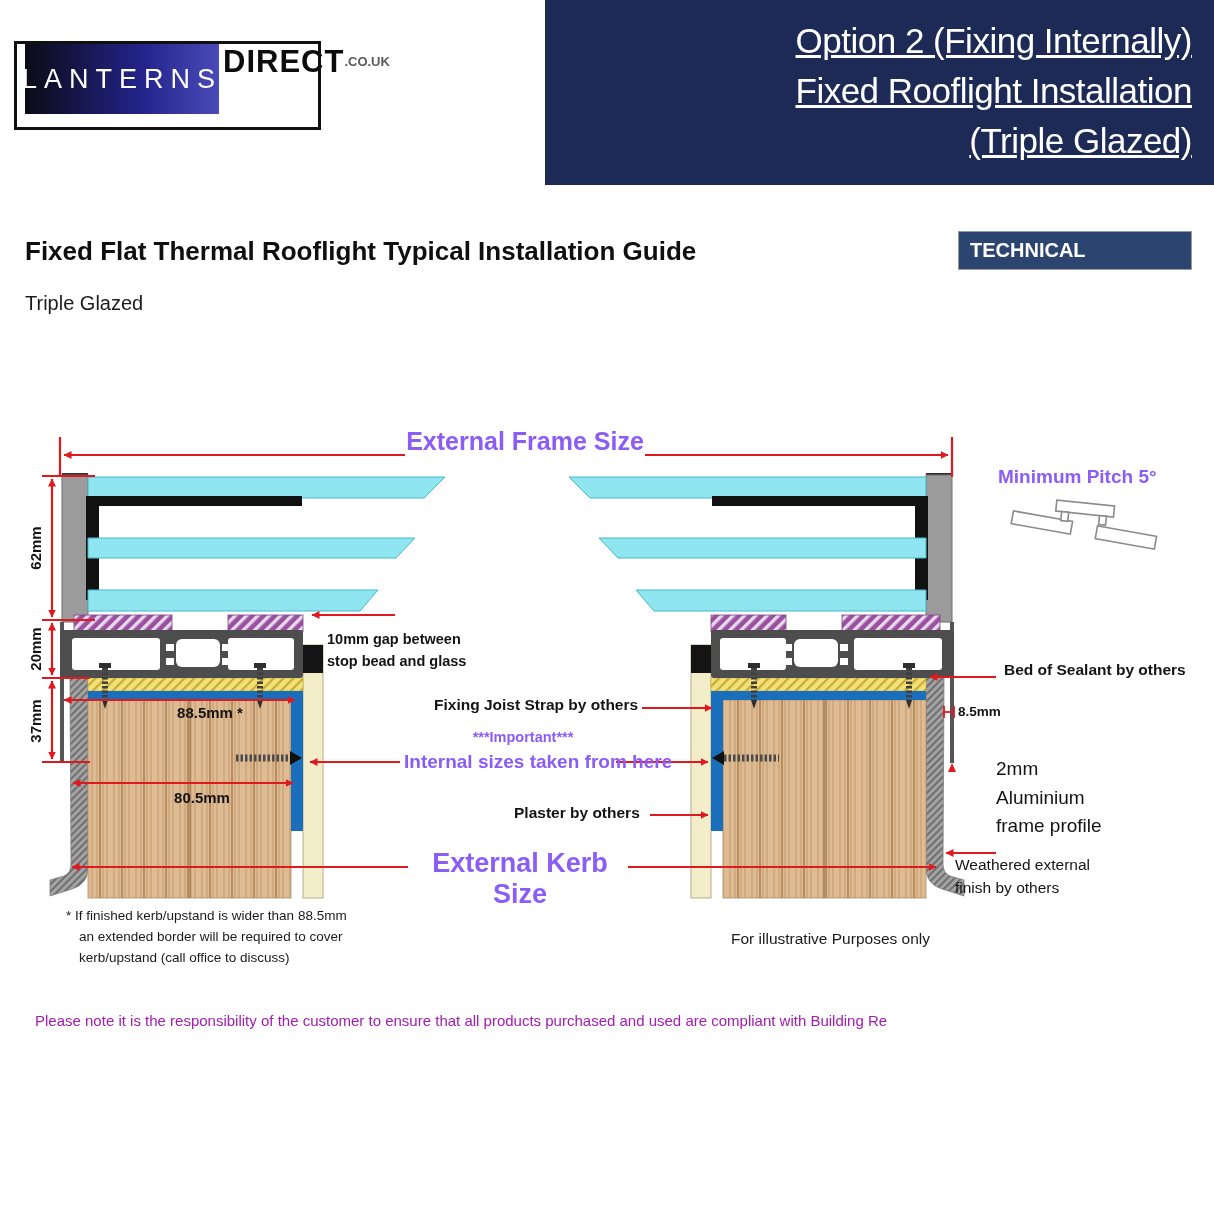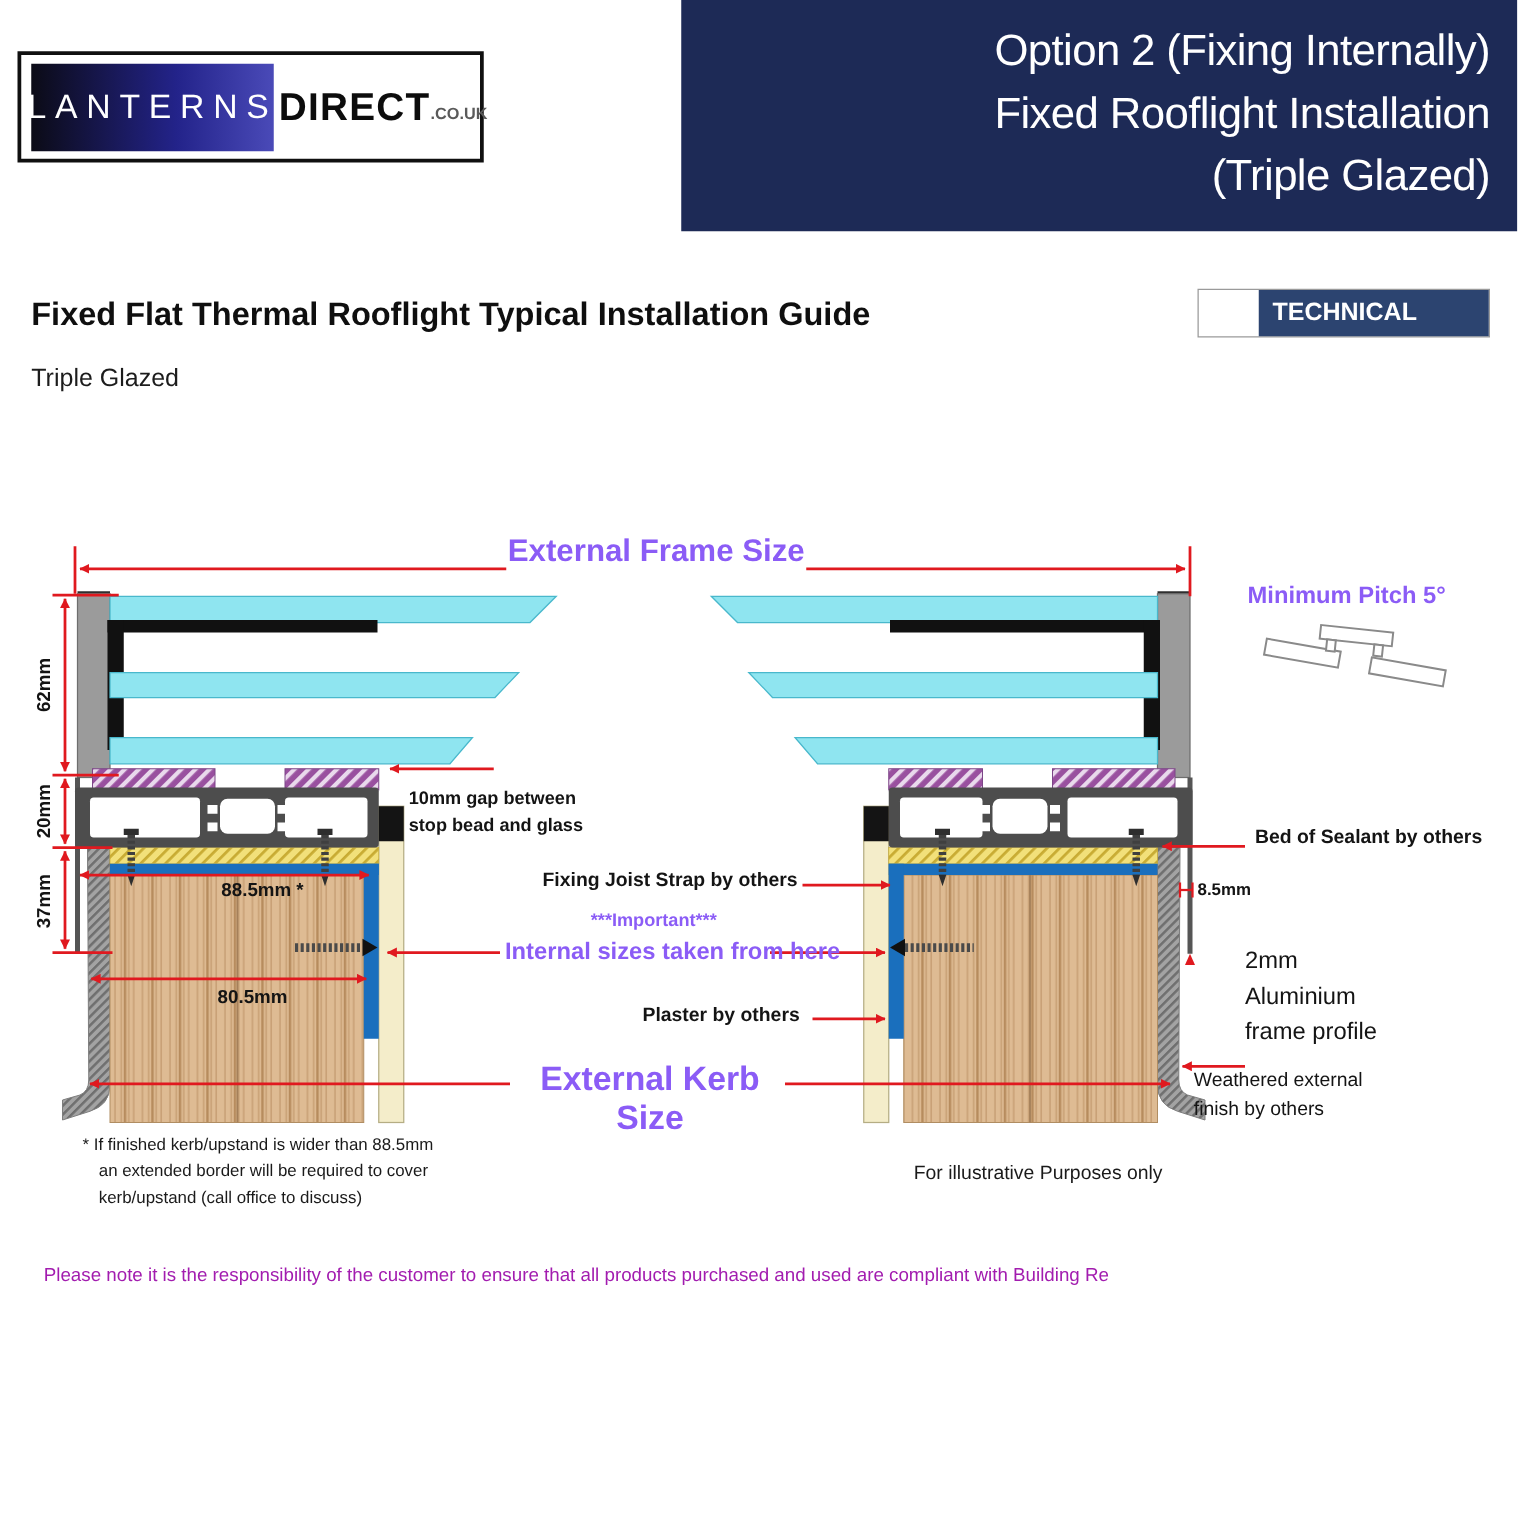--- a/index.html
+++ b/index.html
@@ -1,39 +1,39 @@
 <!DOCTYPE html>
 <html><head>
 <meta charset="utf-8">
 <style>
   html,body{margin:0;padding:0;background:#fff;}
   .page{position:relative;width:1214px;height:1214px;background:#fff;overflow:hidden;
         font-family:"Liberation Sans",sans-serif;color:#111;}
   .abs{position:absolute;}
 
   
-  .logo-box{left:14px;top:41px;width:373px;height:89px;border:3px solid #101010;background:#fff;
-            display:flex;align-items:center;box-sizing:border-box;padding:0 8px;}
+  .logo-box{left:14px;top:41px;width:307px;height:89px;border:3px solid #101010;background:#fff;
+            display:flex;align-items:flex-start;box-sizing:border-box;padding:0 8px;}
   .logo-grad{width:194px;height:70px;background:linear-gradient(90deg,#0b0b16 0%,#23238a 60%,#4a4ab8 100%);
              display:flex;align-items:center;justify-content:center;}
   .logo-grad span{color:#fff;font-size:27px;letter-spacing:7px;font-weight:400;}
   .logo-direct{font-size:31px;font-weight:800;color:#0c0c0c;letter-spacing:1px;margin-left:4px;}
   .logo-tld{font-size:13px;font-weight:700;color:#5a5a5a;margin-top:10px;}
 
   
   .banner{left:545px;top:0;width:669px;height:185px;background:#1d2a56;box-sizing:border-box;
-          padding:16px 22px 0 10px;text-align:right;color:#fff;}
+          padding:16px 22px 0 10px;text-align:right;color:#fff;text-decoration:underline;}
   .banner div{font-size:35px;line-height:50px;font-weight:400;letter-spacing:-0.5px;}
 
   
   .main-title{left:25px;top:236px;font-size:26px;font-weight:700;color:#0f0f0f;white-space:nowrap;}
   .sub-title{left:25px;top:292px;font-size:20px;color:#1c1c1c;}
 
   
-  .tech-box{left:958px;top:231px;width:234px;border:1.5px solid #9a9a9a;background:#fff;box-sizing:border-box;padding-left:48px;}
+  .tech-box{left:958px;top:231px;width:234px;border:1.5px solid #9a9a9a;background:#fff;box-sizing:border-box;}
   .tech-head{background:#2c4470;color:#fff;font-size:20px;font-weight:700;padding:7px 11px;}
   .tech-body{padding:9px 11px 12px 11px;}
   .tech-body div{font-size:15.5px;color:#1c1c1c;line-height:25px;}
 
   
   .diagram-svg{position:absolute;left:0;top:410px;width:1214px;height:580px;}
   .red{color:#8b5cf6;}
   .lbl{font-weight:700;font-size:15.5px;color:#141414;white-space:nowrap;}
   .frame-size{left:405px;top:427px;width:240px;text-align:center;font-size:25px;font-weight:700;}
   .kerb-size{left:405px;top:848px;width:230px;text-align:center;font-size:27px;font-weight:700;}

